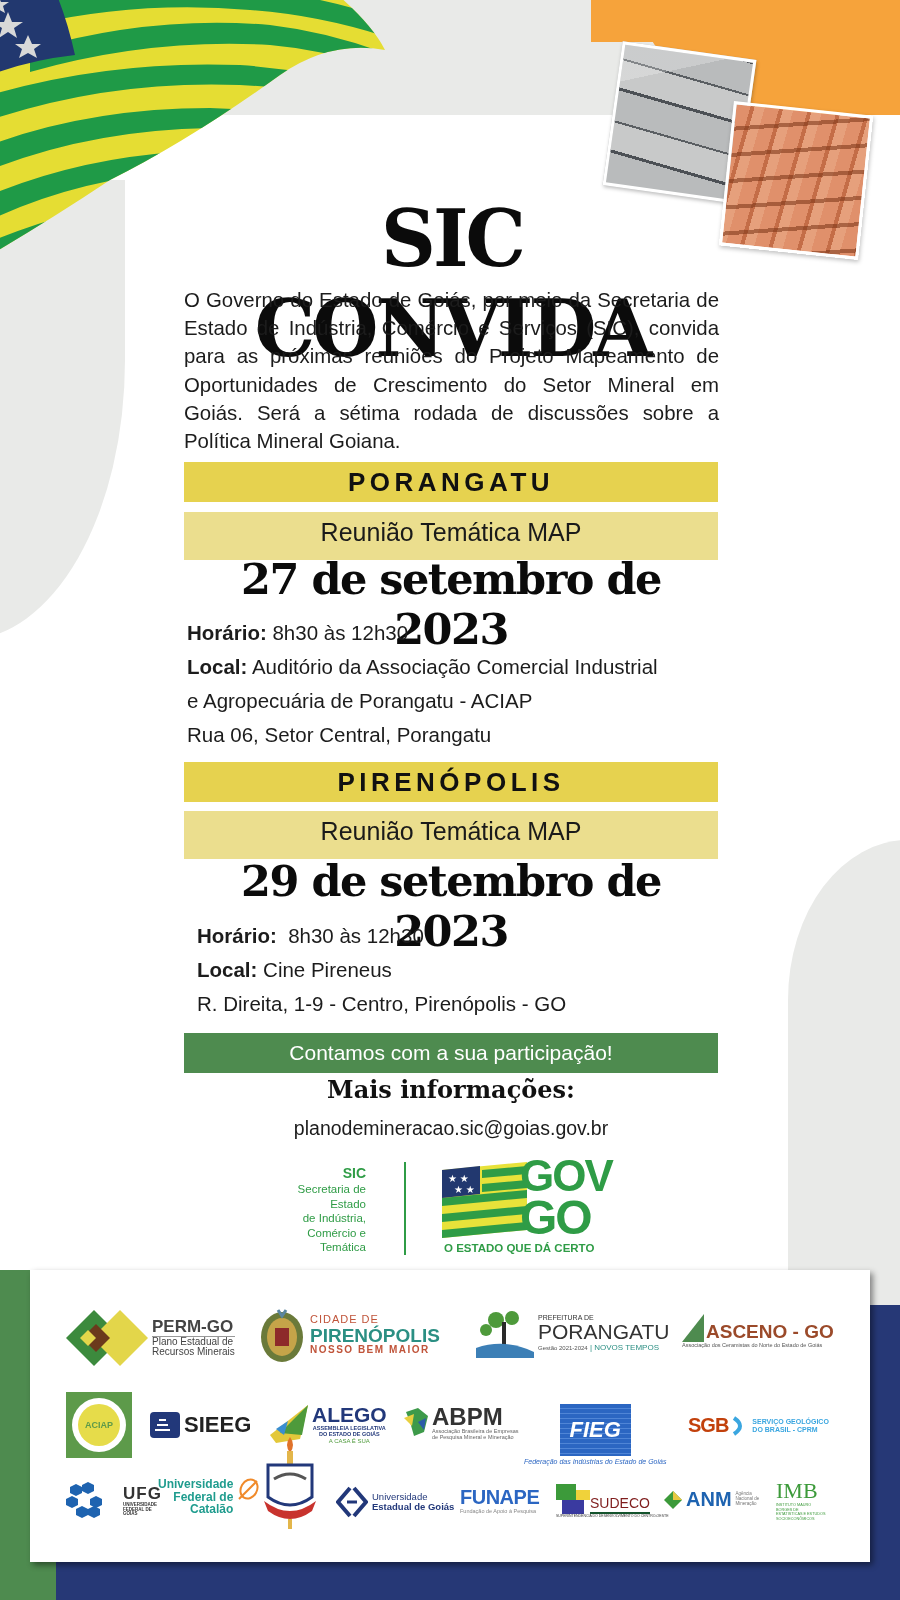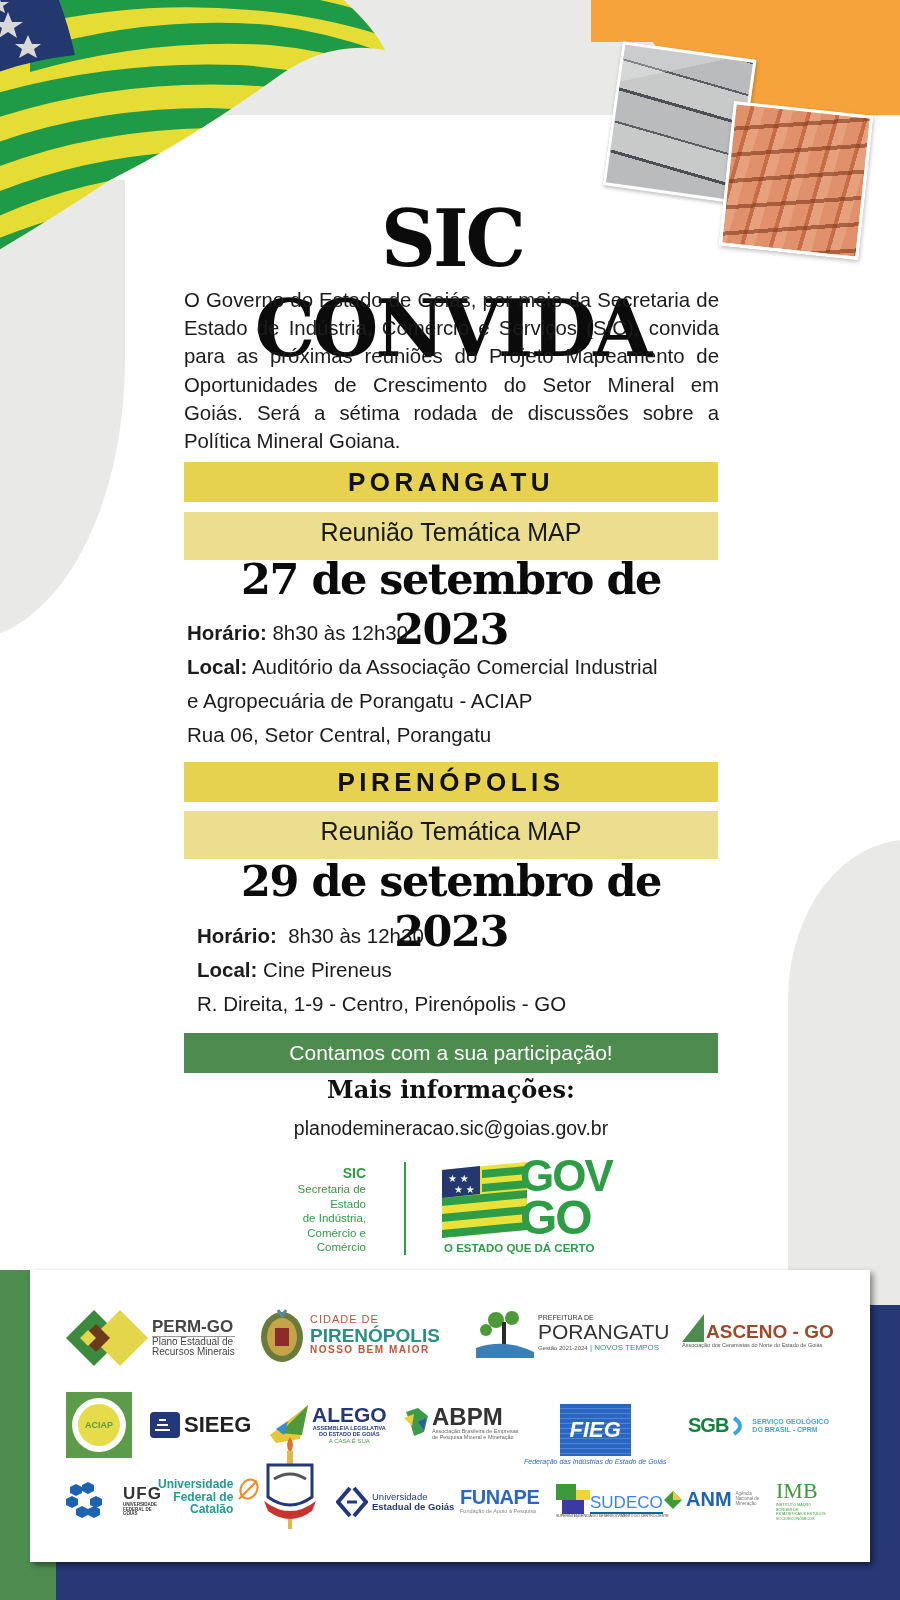--- a/index.html
+++ b/index.html
@@ -121,21 +121,21 @@
 <div class="cta">Contamos com a sua participação!</div>
 <div class="more">Mais informações:</div>
 <div class="email">planodemineracao.sic@goias.gov.br</div>
 
 <div class="sic-logo">
   <div class="sic-name">SIC</div>
   <div>Secretaria de</div>
   <div>Estado</div>
   <div>de Indústria,</div>
   <div>Comércio e</div>
-  <div>Comércio</div>
+  <div>Temática</div>
 </div>
 <div class="sic-divider"></div>
 
 <div class="govgo">
   <svg width="90" height="80" viewBox="0 0 90 80" style="position:absolute;left:2px;top:0;">
     <path d="M0,10 L85,2 L85,70 L0,78 Z" fill="#e8e23a"></path>
     <path d="M0,38 L85,30 L85,38 L0,46 Z M0,54 L85,46 L85,54 L0,62 Z M0,70 L85,62 L85,70 L0,78 Z M40,10 L85,6 L85,14 L40,18 Z M40,24 L85,20 L85,28 L40,32 Z" fill="#2f9c46"></path>
     <path d="M0,10 L38,6 L38,34 L0,38 Z" fill="#22386f"></path>
     <text x="6" y="22" font-size="10" fill="#fff">★ ★</text>
     <text x="12" y="33" font-size="10" fill="#fff">★ ★</text>
@@ -248,21 +248,21 @@
       <div style="font-size:5.5px;color:#666;">de Pesquisa Mineral e Mineração</div>
     </div>
   </div>
 
   <div class="logo" style="left:494px; top:134px; flex-direction:column; gap:2px;">
     <div style="background:repeating-linear-gradient(180deg,#2b66c2 0 4px,#4f85d6 4px 5px);color:#fff;font-weight:bold;font-style:italic;font-size:22px;padding:12px 10px;line-height:28px;">FIEG</div>
     <div style="font-size:7px;font-style:italic;color:#2b66c2;">Federação das Indústrias do Estado de Goiás</div>
   </div>
 
   <div class="logo" style="left:658px; top:144px;">
-    <div style="font-weight:bold;font-size:20px;color:#15803d;letter-spacing:-1px;">SGB</div>
+    <div style="font-weight:bold;font-size:20px;color:#c2410c;letter-spacing:-1px;">SGB</div>
     <svg class="mark" width="16" height="20" viewBox="0 0 16 20">
         <path d="M2,2 Q14,10 2,18" stroke="#3aa6e0" stroke-width="4" fill="none"></path>
       </svg>
     <div class="lt">
       <div style="font-size:7px;font-weight:bold;color:#3aa6e0;">SERVIÇO GEOLÓGICO</div>
       <div style="font-size:7px;font-weight:bold;color:#3aa6e0;">DO BRASIL - CPRM</div>
     </div>
   </div>
 
   <div class="logo" style="left:36px; top:212px;gap:17px;">
@@ -322,21 +322,21 @@
     <div style="font-size:5.5px;color:#888;">Fundação de Apoio à Pesquisa</div>
   </div>
 
   <div class="logo" style="left:526px; top:214px; flex-direction:column; align-items:flex-start; gap:0;">
     <div style="display:flex;align-items:flex-end;">
       <svg class="mark" width="34" height="30" viewBox="0 0 34 30">
         <rect x="0" y="0" width="20" height="16" fill="#3c9a3a"></rect>
         <rect x="20" y="6" width="14" height="10" fill="#f0d23a"></rect>
         <rect x="6" y="16" width="22" height="14" fill="#3a3aa0"></rect>
       </svg>
-      <div style="font-size:17px;color:#3b82f6;border-bottom:2px solid #0369a1;line-height:18px;">SUDECO</div>
+      <div style="font-size:14px;color:#7f1d1d;border-bottom:2px solid #14532d;line-height:18px;">SUDECO</div>
     </div>
     <div style="font-size:3.5px;color:#333;">SUPERINTENDÊNCIA DO DESENVOLVIMENTO DO CENTRO-OESTE</div>
   </div>
 
   <div class="logo" style="left:634px; top:218px;">
     <svg class="mark" width="18" height="18" viewBox="0 0 18 18">
       <polygon points="9,0 18,9 9,18 0,9" fill="#3c9a3a"></polygon>
         <polygon points="9,0 18,9 9,9" fill="#e8c840"></polygon>
     </svg>
     <div style="font-weight:bold;font-size:20px;color:#1e63b0;">ANM</div>

